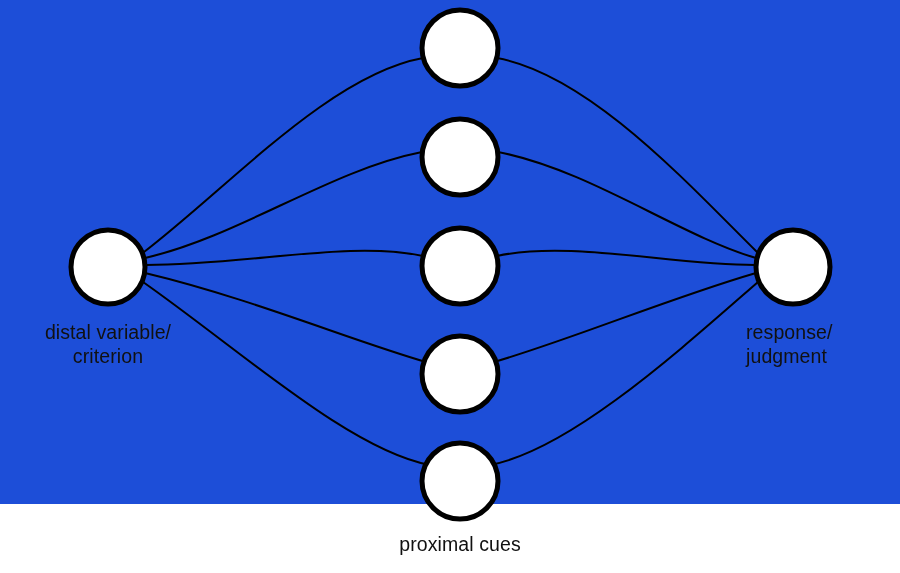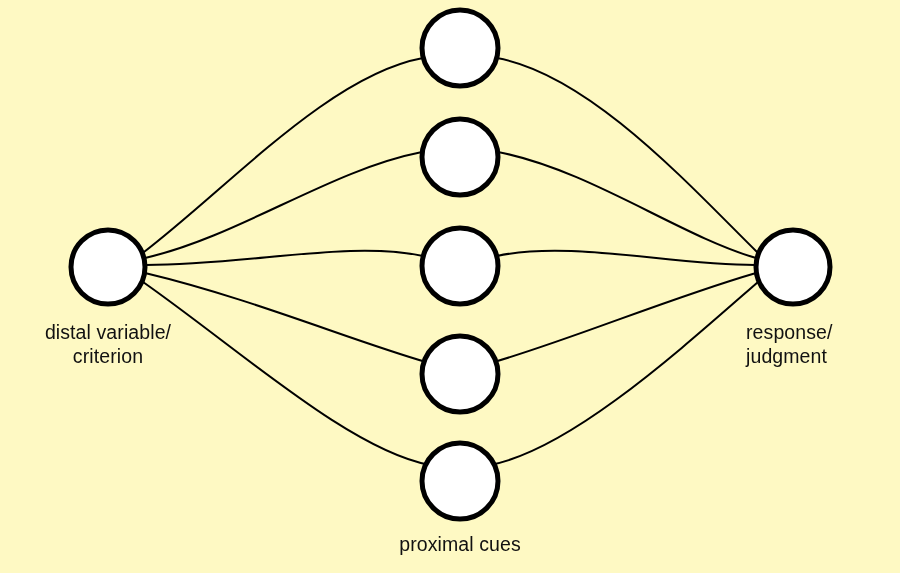--- a/index.html
+++ b/index.html
@@ -9,22 +9,22 @@
   }
   body {
     width: 900px;
     height: 573px;
     overflow: hidden;
     font-family: "Liberation Sans", sans-serif;
   }
   #diagram-root {
     position: relative;
     width: 900px;
-    height: 573px;
-    background: #fef9c3;
+    height: 504px;
+    background: #1d4ed8;
   }
   #lens-svg {
     position: absolute;
     top: 0;
     left: 0;
     width: 900px;
     height: 573px;
     display: block;
   }
   .node-circle {

